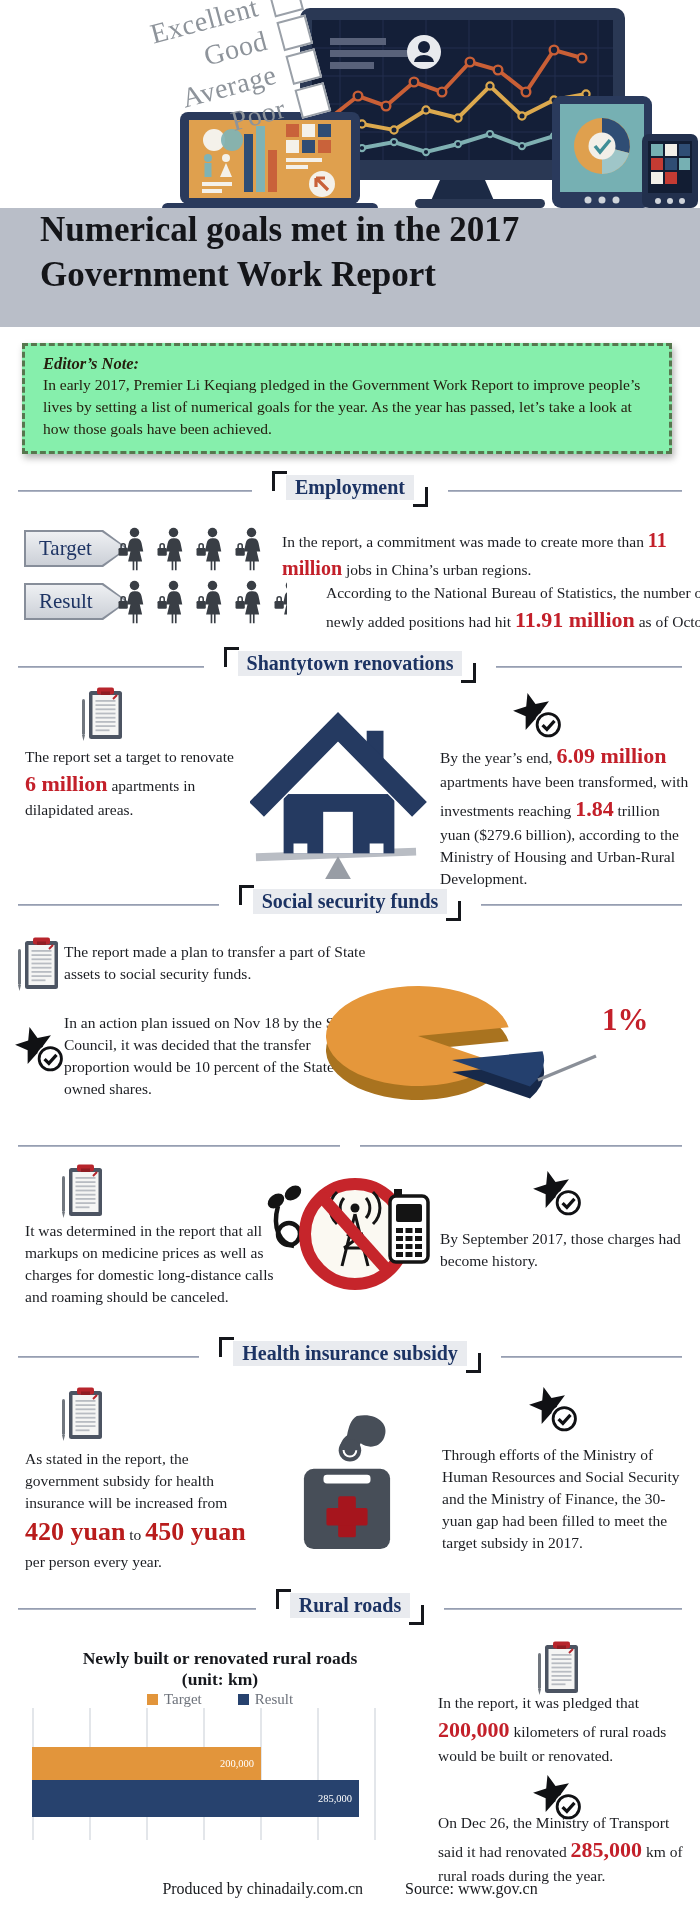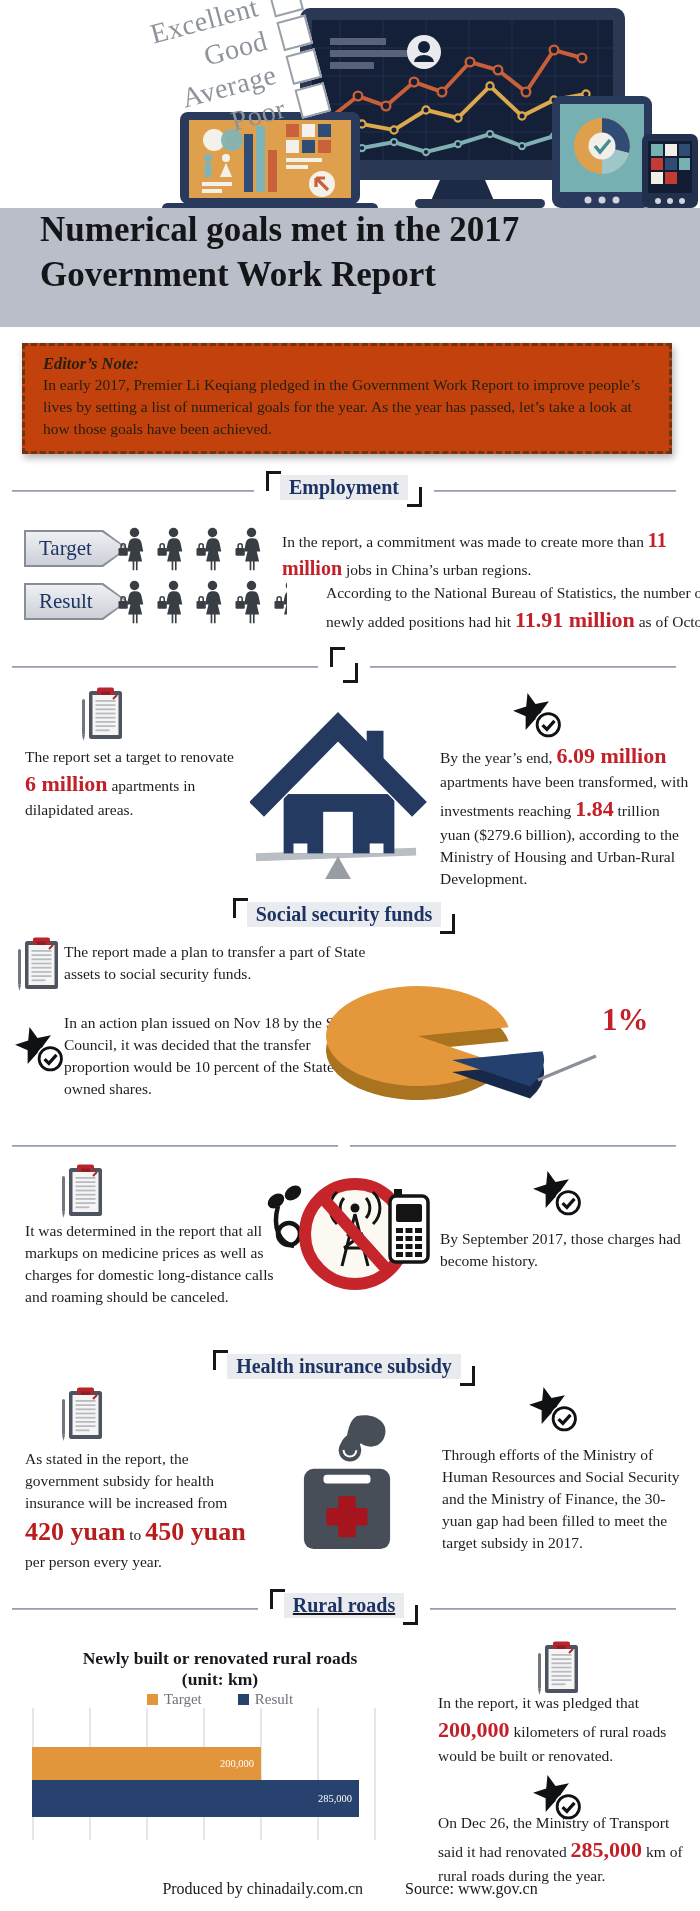--- a/index.html
+++ b/index.html
@@ -14,34 +14,34 @@
   .chk-label{font-size:28px;color:#8e949b;letter-spacing:.5px;}
   .chk-box{position:relative;width:26px;height:26px;border:2.5px solid #9aa0a8;background:#fff;}
   .check{position:absolute;right:-8px;top:-20px;font-size:42px;font-weight:bold;color:#c0212b;transform:rotate(6deg);line-height:1;}
 
   
   .banner{left:0;top:208px;width:700px;height:119px;background:#b9bec8;}
   .banner .t1,.banner .t2{margin-left:40px;font-size:35px;font-weight:bold;color:#141519;line-height:1.28;}
   .banner .t1{}
 
   
-  .note{left:22px;top:343px;width:608px;background:#c2410c;border:3px dashed rgba(58,46,22,.62);
+  .note{left:22px;top:343px;width:608px;background:#86efac;border:3px dashed rgba(58,46,22,.62);
         padding:8px 18px 11px 18px;box-shadow:2px 4px 7px rgba(0,0,0,.3);}
   .note-label{font-weight:bold;font-style:italic;font-size:16.5px;color:#26200f;}
   .note-body{font-size:15.5px;line-height:1.42;color:#26200f;}
 
   
-  .sec-header{left:12px;width:664px;display:flex;align-items:center;gap:12px;height:30px;}
+  .sec-header{left:18px;width:664px;display:flex;align-items:center;gap:20px;height:30px;}
   .sec-line{flex:1;height:2px;background:linear-gradient(to bottom,#8b94a9,#b9bfcc);}
   .sec-mid{display:flex;align-items:flex-start;}
   .br-l{width:12px;height:17px;border-left:3.5px solid #15171c;border-top:3.5px solid #15171c;margin-right:-1px;margin-top:-4px;}
   .br-r{width:12px;height:17px;border-right:3.5px solid #15171c;border-bottom:3.5px solid #15171c;margin-left:-1px;margin-top:12px;}
   .sec-title{background:#e9ebef;color:#1c3363;font-weight:bold;font-size:20px;padding:1px 9px;white-space:nowrap;}
-  .h-emp{top:476px;} .h-shanty{top:652px;} .h-social{top:890px;flex-direction:column;}
-  .h-med{top:1131px;} .h-health{top:1342px;flex-direction:column;} .h-rural{top:1594px;text-decoration:underline;}
+  .h-emp{top:476px;} .h-shanty{top:652px;} .h-social{top:890px;}
+  .h-med{top:1131px;} .h-health{top:1342px;} .h-rural{top:1594px;}
 
   
   .body-text{font-size:15.5px;line-height:1.42;color:#1b1d22;}
   .red-md{color:#c3202a;font-weight:bold;font-size:20px;}
   .red-lg{color:#c3202a;font-weight:bold;font-size:22px;}
   .red-xl{color:#b91c1c;font-weight:bold;font-size:26px;font-family:Liberation Serif, serif;}
 
   
   .tag{position:absolute;width:104px;height:37px;background:#878e9a;
        clip-path:polygon(0 0,76% 0,100% 50%,76% 100%,0 100%);}
@@ -314,20 +314,21 @@
         </svg></span>
   </div>
   <div class="abs body-text emp-r-text">
     <span>According to the National Bureau of Statistics, the number of newly added positions had hit </span><span class="red-lg">11.91 million</span><span> as of October.</span>
   </div>
 
   <div class="abs sec-header h-shanty">
     <div class="sec-line"></div>
     <div class="sec-mid">
         <span class="br-l"></span>
+        <span class="sec-title">Shantytown renovations</span>
         <span class="br-r"></span>
       </div>
     <div class="sec-line"></div>
   </div>
   <svg class="abs clip-icon shanty-clip" viewBox="0 0 44 58">
       <use href="#icon-clipboard"></use>
     </svg>
   <div class="abs body-text shanty-left">
     <span>The report set a target to renovate </span><span class="red-lg">6 million</span><span> apartments in dilapidated areas.</span>
   </div>

